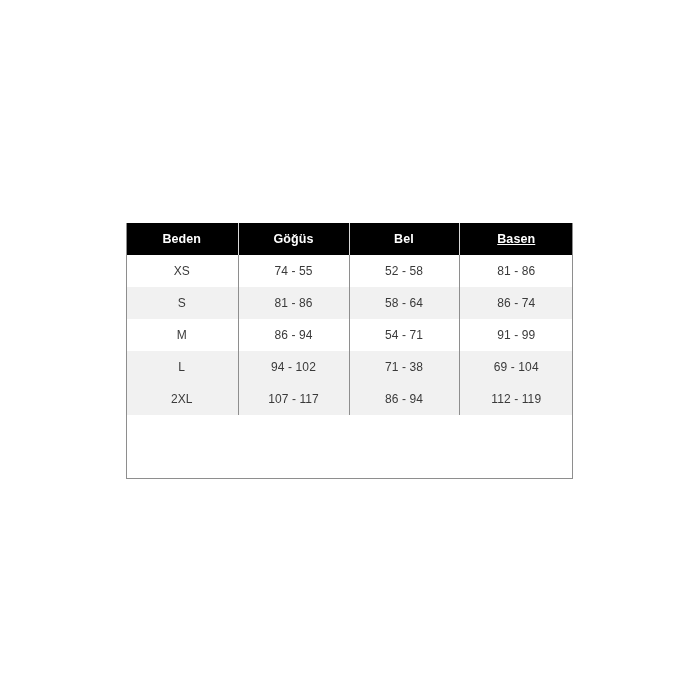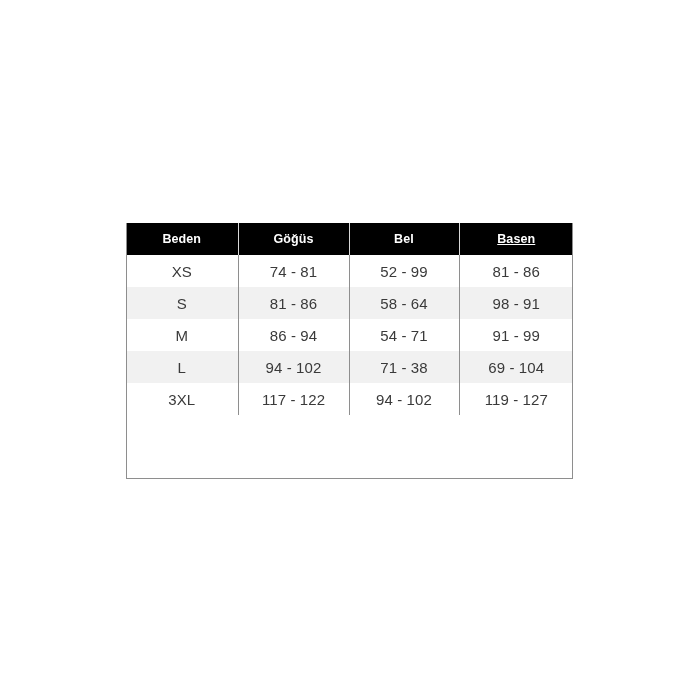--- a/index.html
+++ b/index.html
@@ -59,21 +59,21 @@
     border-left: none;
   }
   #size-chart thead th:last-child {
     border-right: none;
     text-decoration: underline;
   }
 
   
   #size-chart tbody td {
     height: 32px;
-    font-size: 15px;
+    font-size: 12px;
     font-weight: normal;
     color: #3a3a3a;
     text-align: center;
     vertical-align: middle;
     padding: 0;
     border-right: 1px solid #8e8e8e;
     letter-spacing: 0.1px;
   }
   #size-chart tbody td:last-child {
     border-right: none;
@@ -117,46 +117,46 @@
       <tr>
         <th>Beden</th>
         <th>Göğüs</th>
         <th>Bel</th>
         <th>Basen</th>
       </tr>
     </thead>
     <tbody id="size-chart-body">
         <tr class="odd">
           <td>XS</td>
-          <td>74 - 81</td>
-          <td>52 - 99</td>
+          <td>74 - 55</td>
+          <td>52 - 58</td>
           <td>81 - 86</td>
         </tr>
         <tr class="even">
           <td>S</td>
           <td>81 - 86</td>
           <td>58 - 64</td>
-          <td>98 - 91</td>
+          <td>86 - 74</td>
         </tr>
         <tr class="odd">
           <td>M</td>
           <td>86 - 94</td>
           <td>54 - 71</td>
           <td>91 - 99</td>
         </tr>
         <tr class="even">
           <td>L</td>
           <td>94 - 102</td>
           <td>71 - 38</td>
           <td>69 - 104</td>
         </tr>
-        <tr class="odd">
-          <td>3XL</td>
-          <td>117 - 122</td>
-          <td>94 - 102</td>
-          <td>119 - 127</td>
+        <tr class="even">
+          <td>2XL</td>
+          <td>107 - 117</td>
+          <td>86 - 94</td>
+          <td>112 - 119</td>
         </tr>
       </tbody>
   </table>
 
   <div id="chart-frame"></div>
 
 </div>
 
 </body></html>

